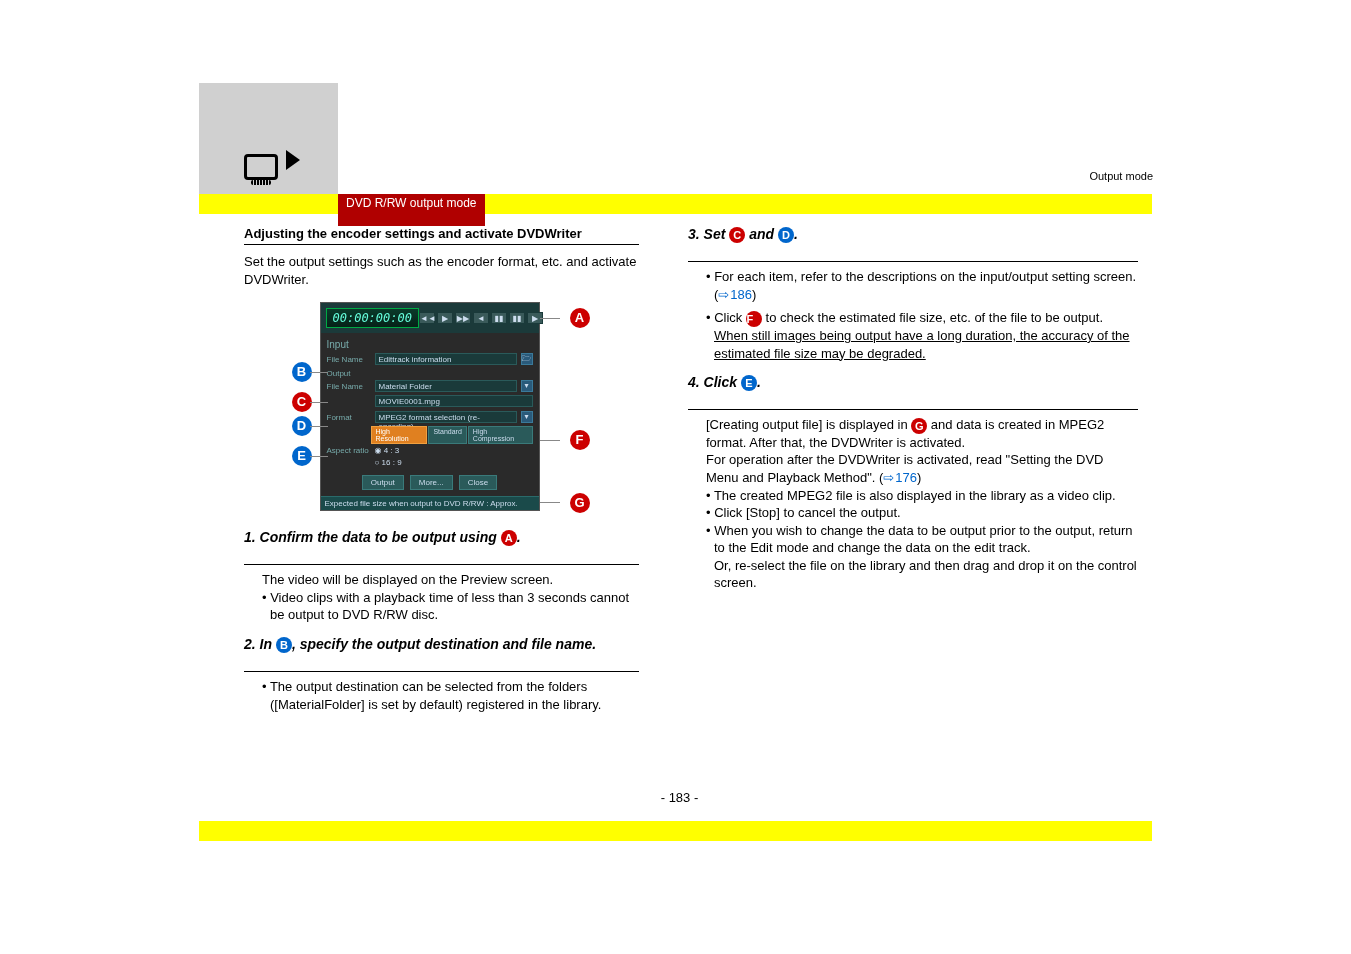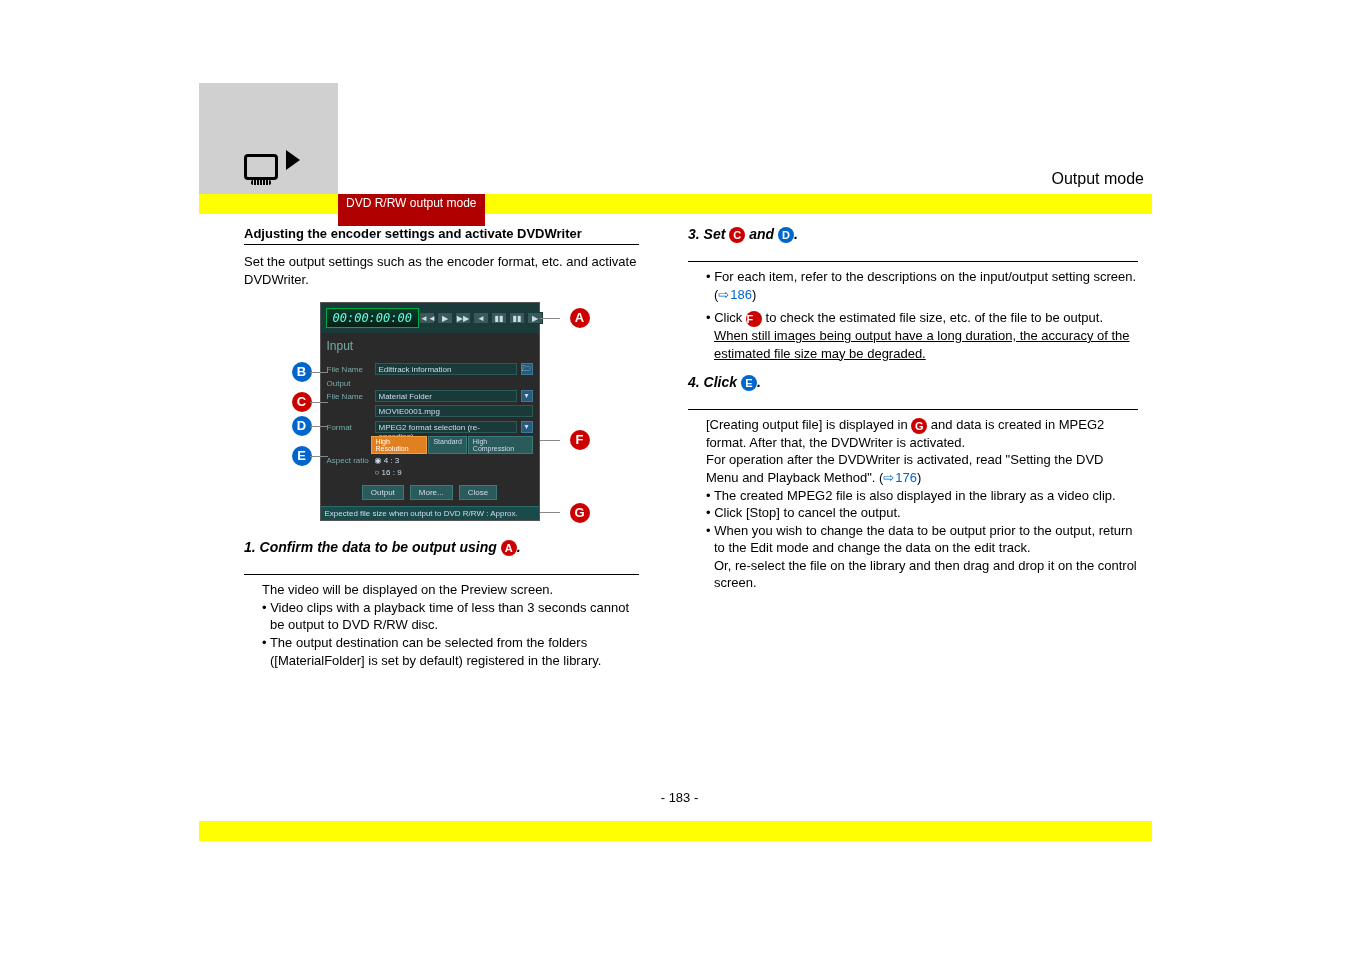--- a/index.html
+++ b/index.html
@@ -1,21 +1,21 @@
 <!DOCTYPE html>
 <html><head>
 <meta charset="utf-8">
 <style>
   * { box-sizing: border-box; margin: 0; padding: 0; }
   body { font-family: Arial, Helvetica, sans-serif; font-size: 13px; background: #fff; color: #000; width: 1351px; height: 954px; position: relative; }
   .page { position: relative; width: 100%; height: 100%; }
   .top-bar { position: absolute; top: 194px; left: 199px; right: 199px; height: 20px; background: #ffff00; }
   .section-title-bar { position: absolute; top: 194px; left: 338px; height: 32px; background: #b00000; padding: 2px 8px; color: #fff; font-size: 12px; }
   .header-icon { position: absolute; top: 150px; left: 244px; }
-  .output-mode-label { position: absolute; top: 170px; right: 207px; font-size: 16px; }
+  .output-mode-label { position: absolute; top: 170px; right: 198px; font-size: 11px; }
   .left-gray { position: absolute; top: 83px; left: 199px; width: 139px; height: 111px; background: #d0d0d0; }
   .content { position: absolute; top: 226px; left: 244px; right: 213px; }
   .col-left { width: 395px; float: left; }
   .col-right { width: 450px; float: right; }
   .sub-head { font-weight: bold; border-bottom: 1px solid #000; padding-bottom: 3px; margin-bottom: 8px; font-size: 13px; }
   .body-text { font-size: 13px; line-height: 1.35; margin-bottom: 8px; }
   .step-title { font-weight: bold; font-style: italic; font-size: 14px; border-bottom: 1px solid #000; padding-bottom: 18px; margin-bottom: 6px; margin-top: 12px; }
   .step-num { font-style: italic; font-weight: bold; }
   .step-body { padding-left: 18px; font-size: 13px; line-height: 1.35; }
   .bullet { padding-left: 8px; text-indent: -8px; }
@@ -82,21 +82,21 @@
               <span class="pb">◄◄</span>
               <span class="pb">▶</span>
               <span class="pb">▶▶</span>
               <span class="pb">◄</span>
               <span class="pb">▮▮</span>
               <span class="pb">▮▮</span>
               <span class="pb">▶</span>
             </div>
           </div>
           <div class="shot-body">
-            <div style="color:#7aa;font-size:12px;margin-bottom:10px;">Input</div>
+            <div style="color:#7aa;font-size:10px;margin-bottom:3px;">Input</div>
             <div class="srow">
               <span class="slabel">File Name</span>
               <span class="sfield">Edittrack information</span>
               <span class="sdd">🗁</span>
             </div>
             <div style="color:#7aa;font-size:8px;margin:4px 0 2px;">Output</div>
             <div class="srow">
               <span class="slabel">File Name</span>
               <span class="sfield">Material Folder</span>
               <span class="sdd">▾</span>
@@ -150,20 +150,24 @@
 
       <div class="step-title">
         <span class="step-num">1.</span>
         <span>Confirm the data to be output using </span><span class="badge badge-red">A</span><span>.</span>
       </div>
       <div class="step-body">
         <div>The video will be displayed on the Preview screen.</div>
         <div class="bullet">• Video clips with a playback time of less than 3 seconds cannot be output to DVD R/RW disc.</div>
       </div>
 
+      <div class="step-title">
+        <span class="step-num">2.</span>
+        <span>In </span><span class="badge badge-blue">B</span><span>, specify the output destination and file name.</span>
+      </div>
       <div class="step-body">
         <div class="bullet">• The output destination can be selected from the folders ([MaterialFolder] is set by default) registered in the library.</div>
       </div>
     </div>
 
     <div class="col-right">
       <div class="step-title" style="margin-top:0;">
         <span class="step-num">3.</span>
         <span>Set </span><span class="badge badge-red">C</span><span> and </span><span class="badge badge-blue">D</span><span>.</span>
       </div>

